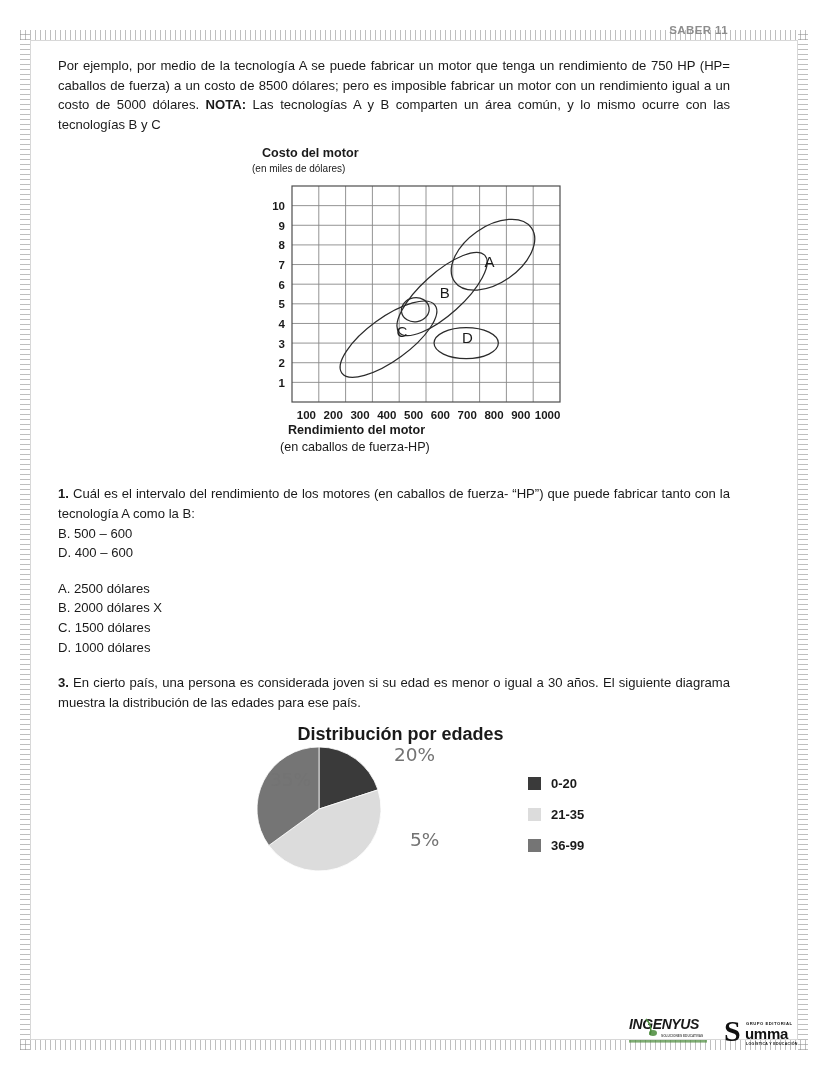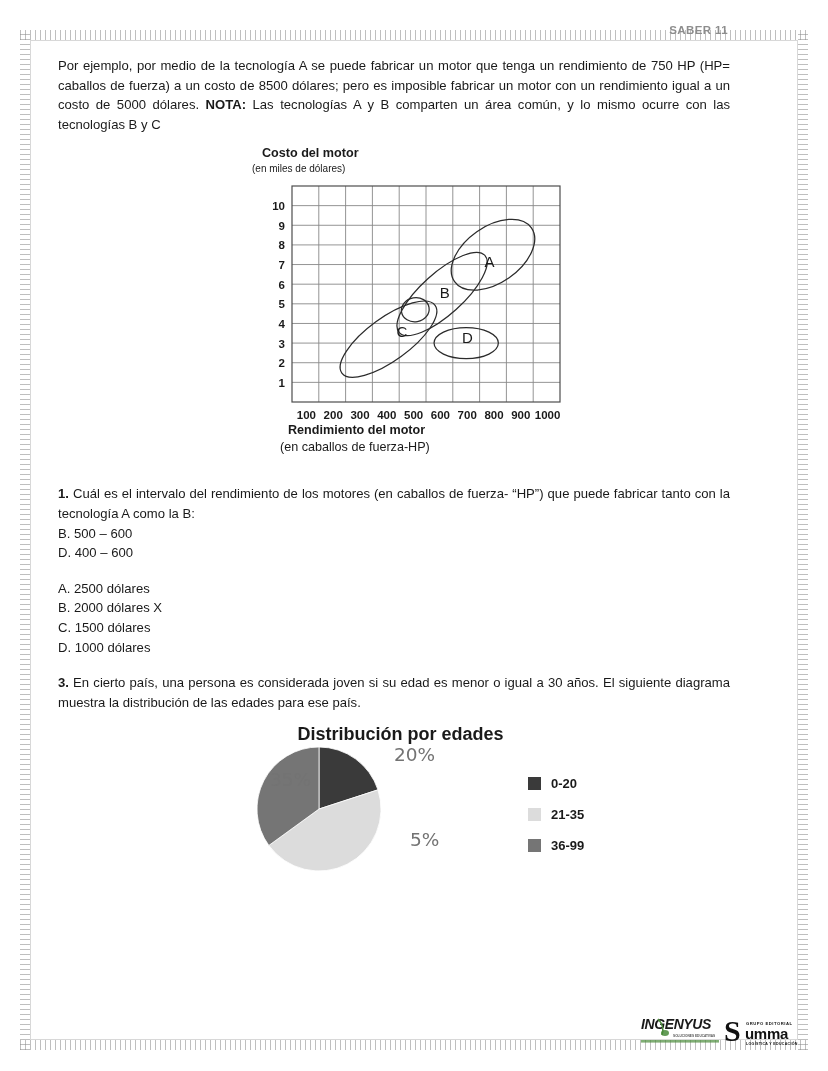--- a/index.html
+++ b/index.html
@@ -179,20 +179,21 @@
     font-weight: bold;
     color: #1a1a1a;
   }
 
   
   #footer-logos {
     position: absolute;
     right: 26px; bottom: 24px;
     display: flex;
     align-items: flex-end;
+    gap: 12px;
   }
   .logo { position: relative; }
 
   #logo-ingenyus { width: 84px; height: 34px; }
   #logo-summa   { width: 78px; height: 34px; }
 </style>
 </head>
 <body>
 
 <div id="page-frame">

